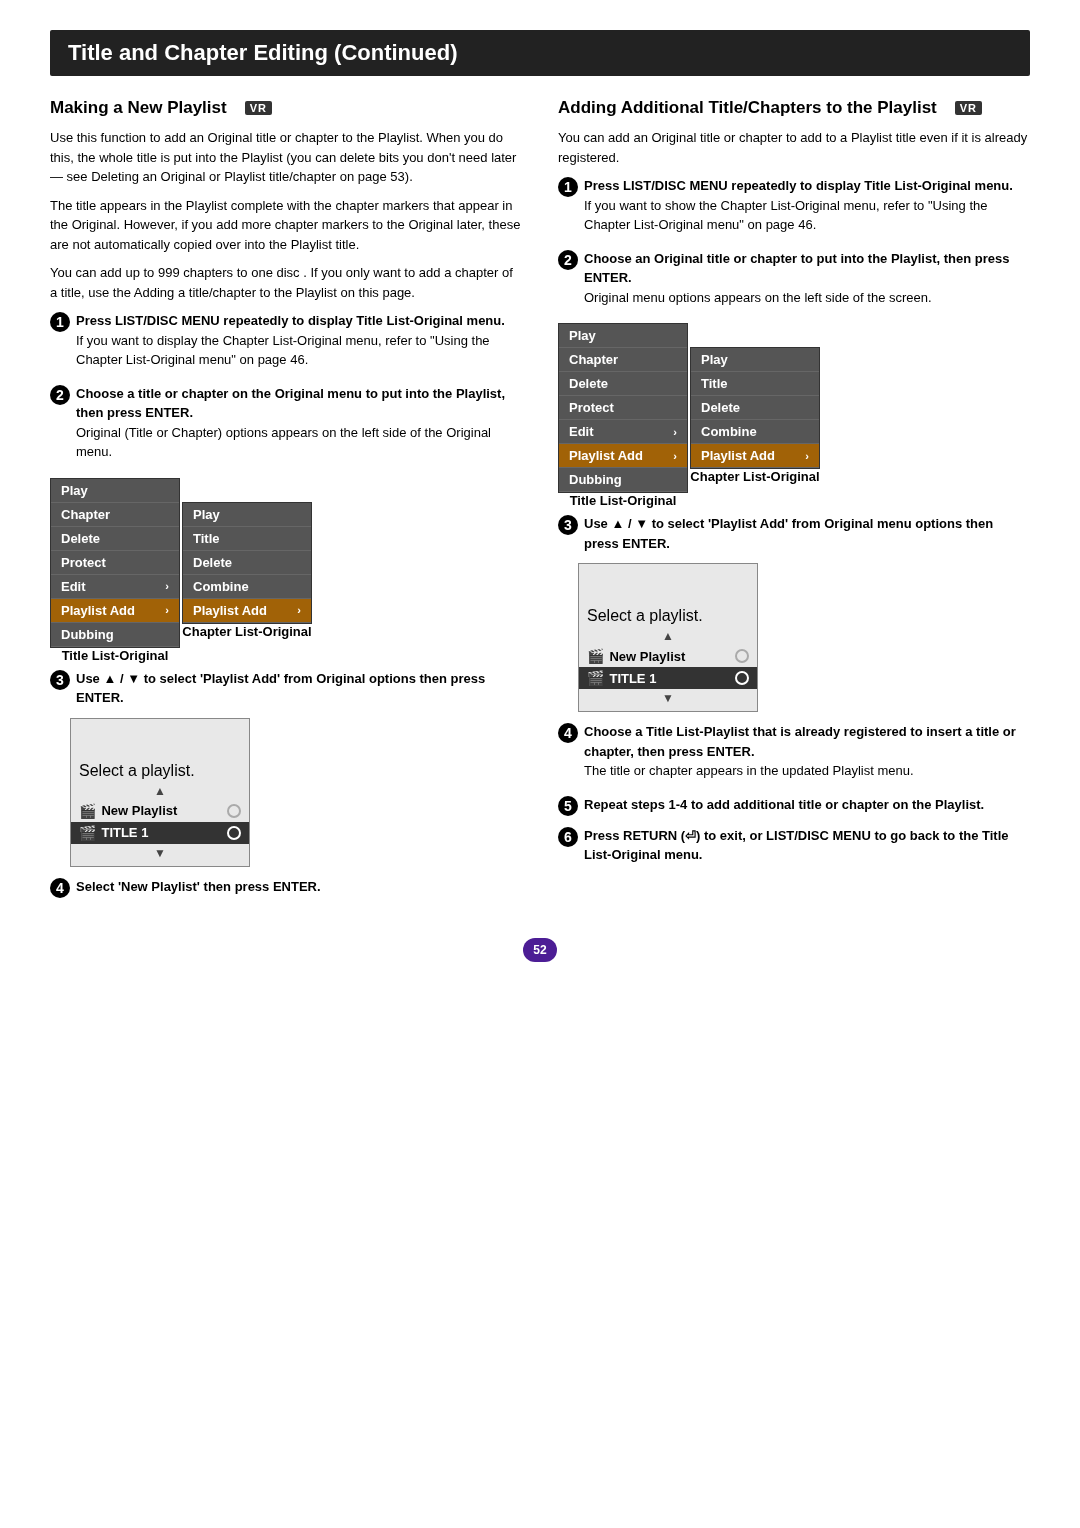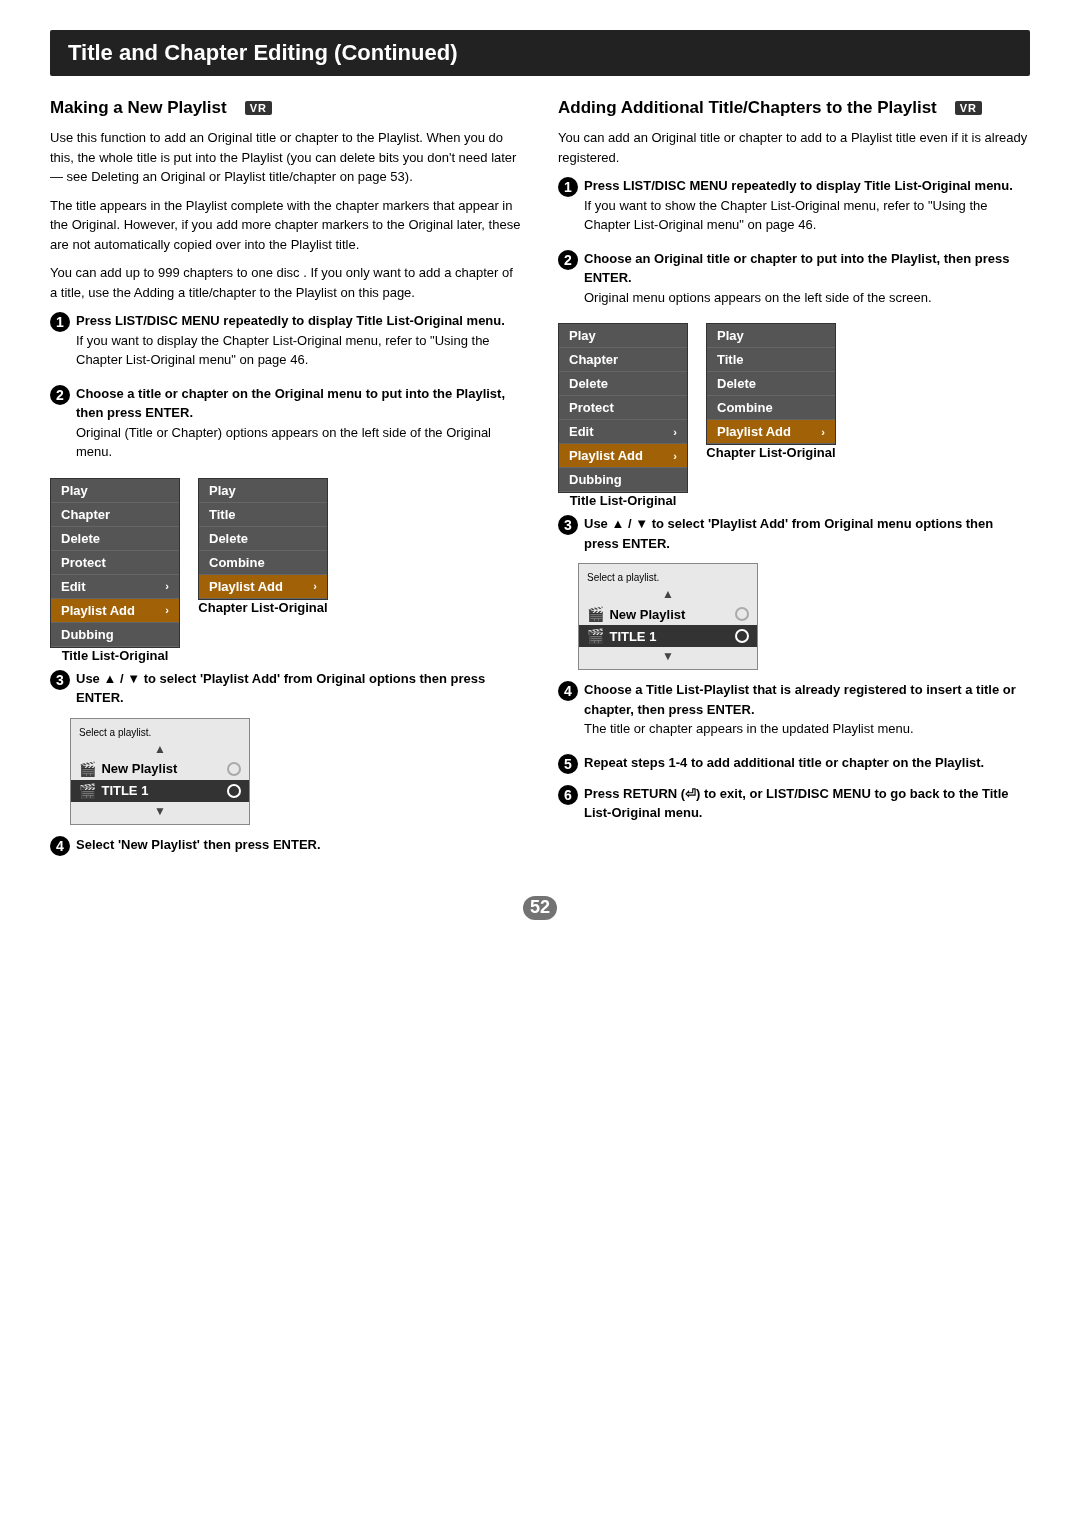--- a/index.html
+++ b/index.html
@@ -76,23 +76,23 @@
       flex-shrink: 0;
       margin-top: 1px;
     }
     .step-content { flex: 1; line-height: 1.5; font-size: 13px; }
     .step-content strong { font-weight: bold; }
     .step-content p { margin-bottom: 4px; }
 
     
     .menu-row {
       display: flex;
-      gap: 18px;
+      gap: 2px;
       margin: 12px 0 6px 0;
-      align-items: flex-start;
+      align-items: center;
     }
     .menu-box {
       background: #555;
       min-width: 130px;
       border: 1px solid #333;
     }
     .menu-item {
       background: #555;
       color: #fff;
       font-size: 13px;
@@ -120,23 +120,24 @@
 
     
     .playlist-selector {
       border: 1px solid #888;
       background: #e8e8e8;
       width: 180px;
       margin: 10px 0 10px 20px;
       padding: 6px 0;
     }
     .playlist-selector .ps-label {
-      font-size: 10px;
+      font-size: 16px;
       padding: 2px 8px 4px 8px;
       color: #000;
+      margin-top: 35px;
     }
     .playlist-selector .ps-arrow-up {
       text-align: center;
       font-size: 12px;
       color: #444;
       margin-bottom: 2px;
     }
     .playlist-selector .ps-arrow-down {
       text-align: center;
       font-size: 12px;
@@ -178,23 +179,23 @@
     }
 
     
     .page-number {
       display: flex;
       align-items: center;
       justify-content: center;
       margin-top: 30px;
     }
     .page-num-circle {
-      background: #737373;
-      color: #fff;
-      font-size: 18px;
+      background: #4c1d95;
+      color: #fff;
+      font-size: 12px;
       font-weight: bold;
       width: 34px;
       height: 24px;
       border-radius: 12px;
       display: flex;
       align-items: center;
       justify-content: center;
     }
   </style>
 </head>

